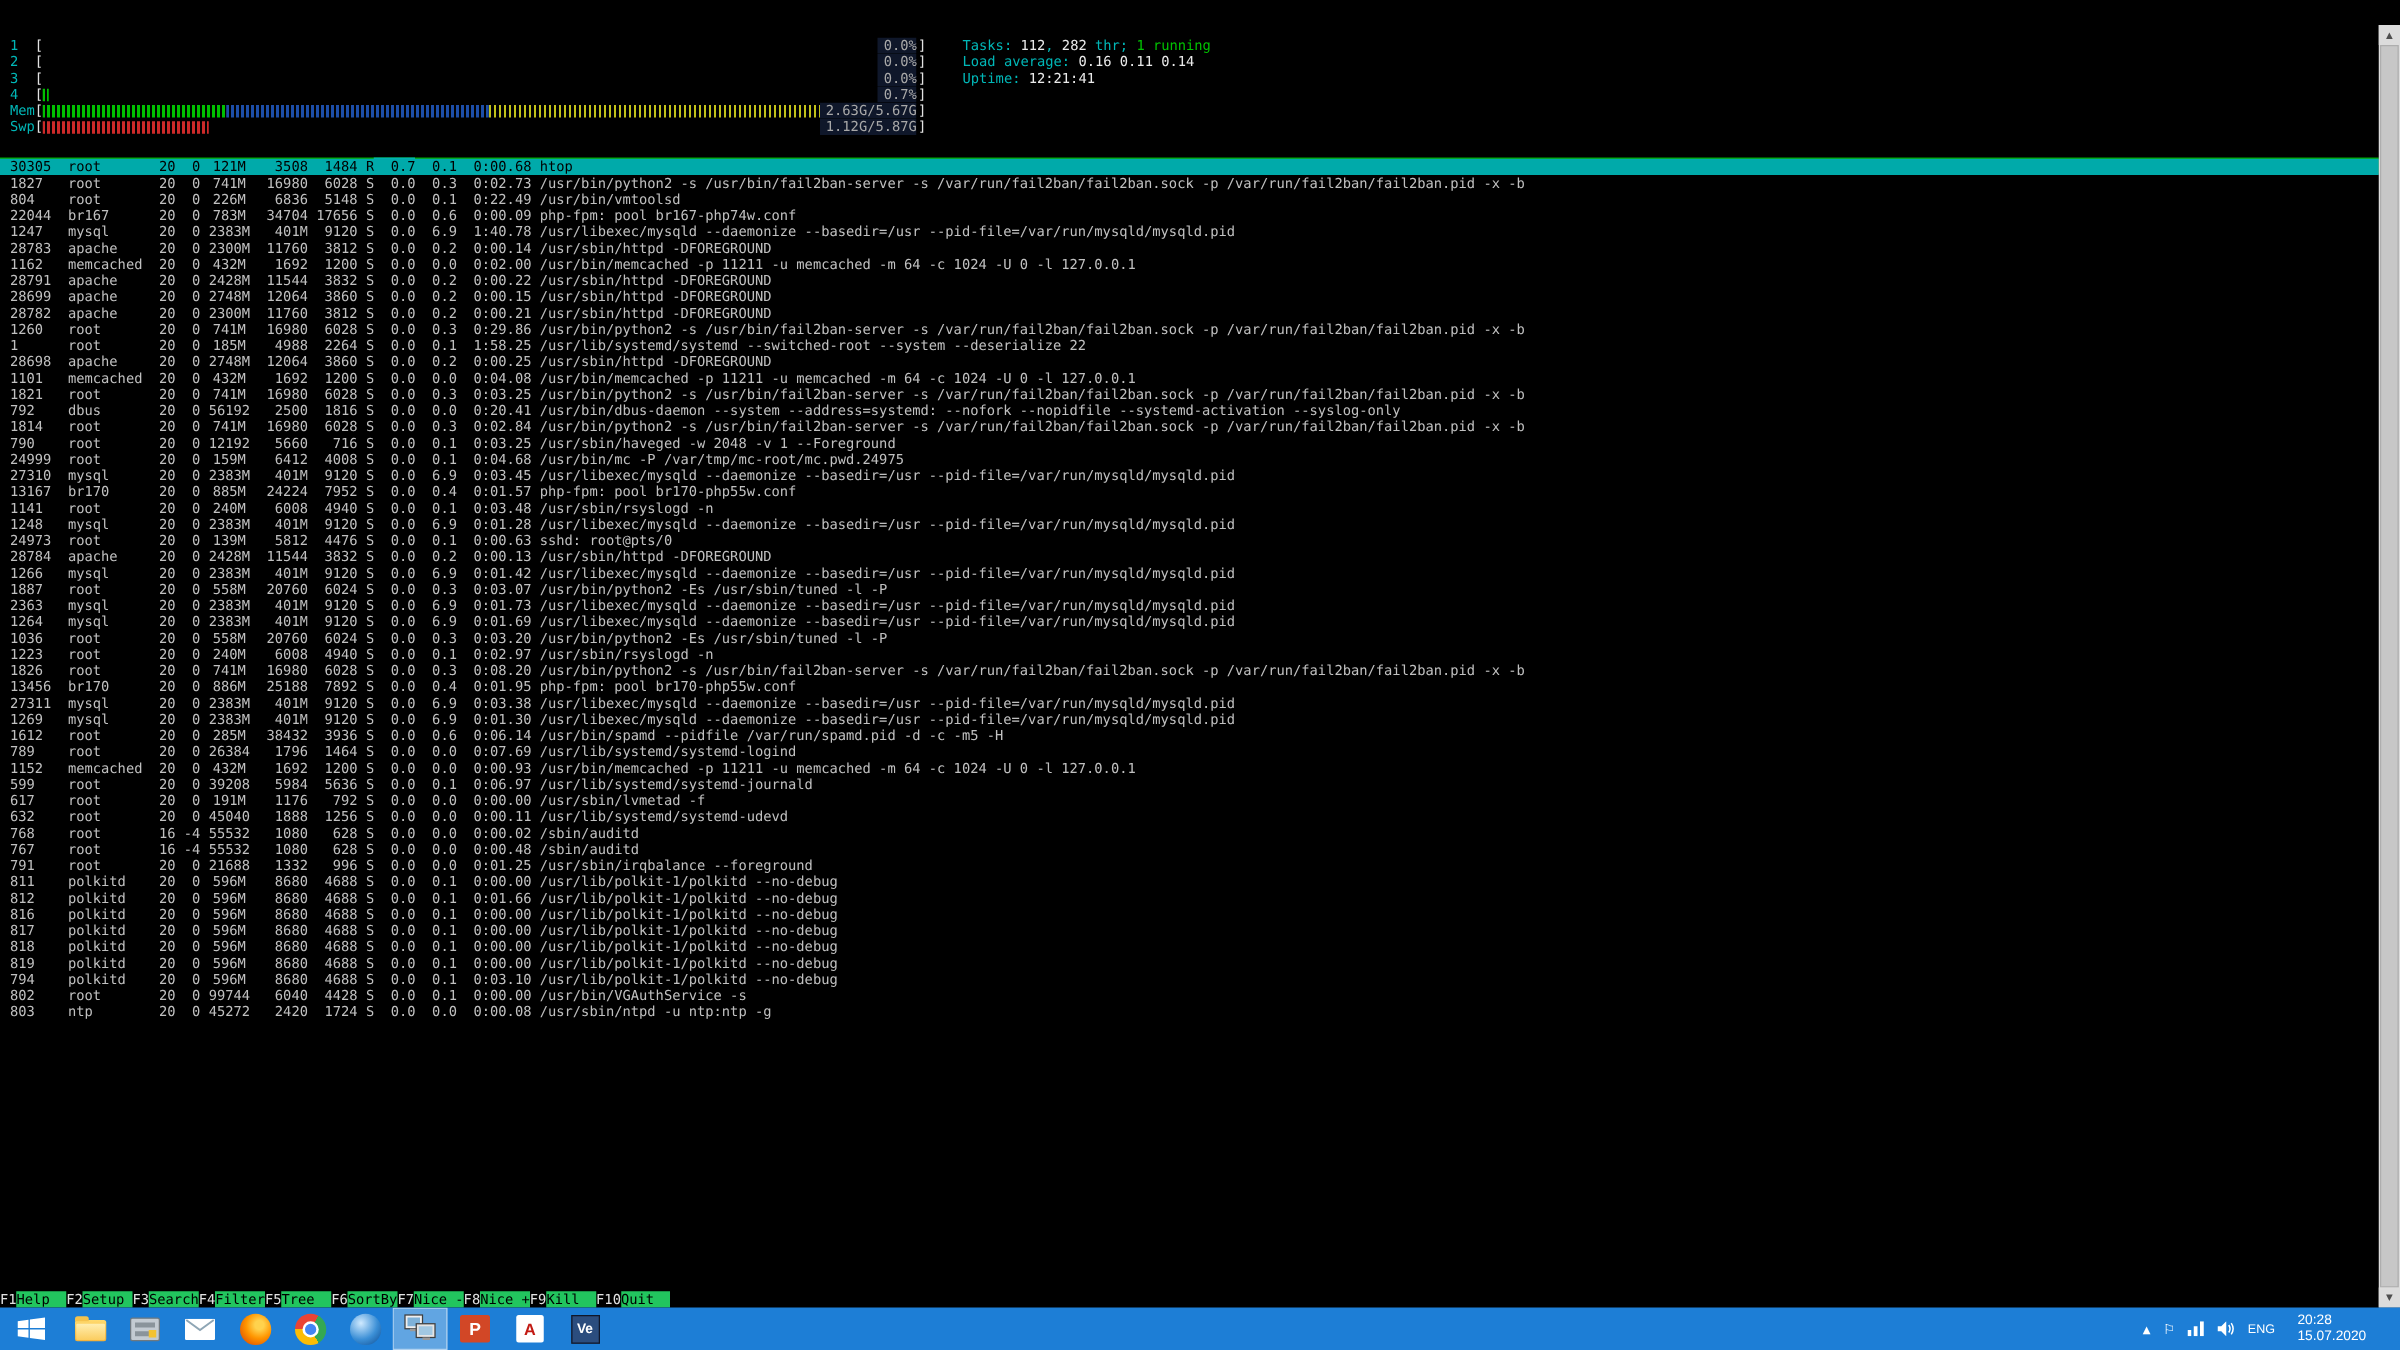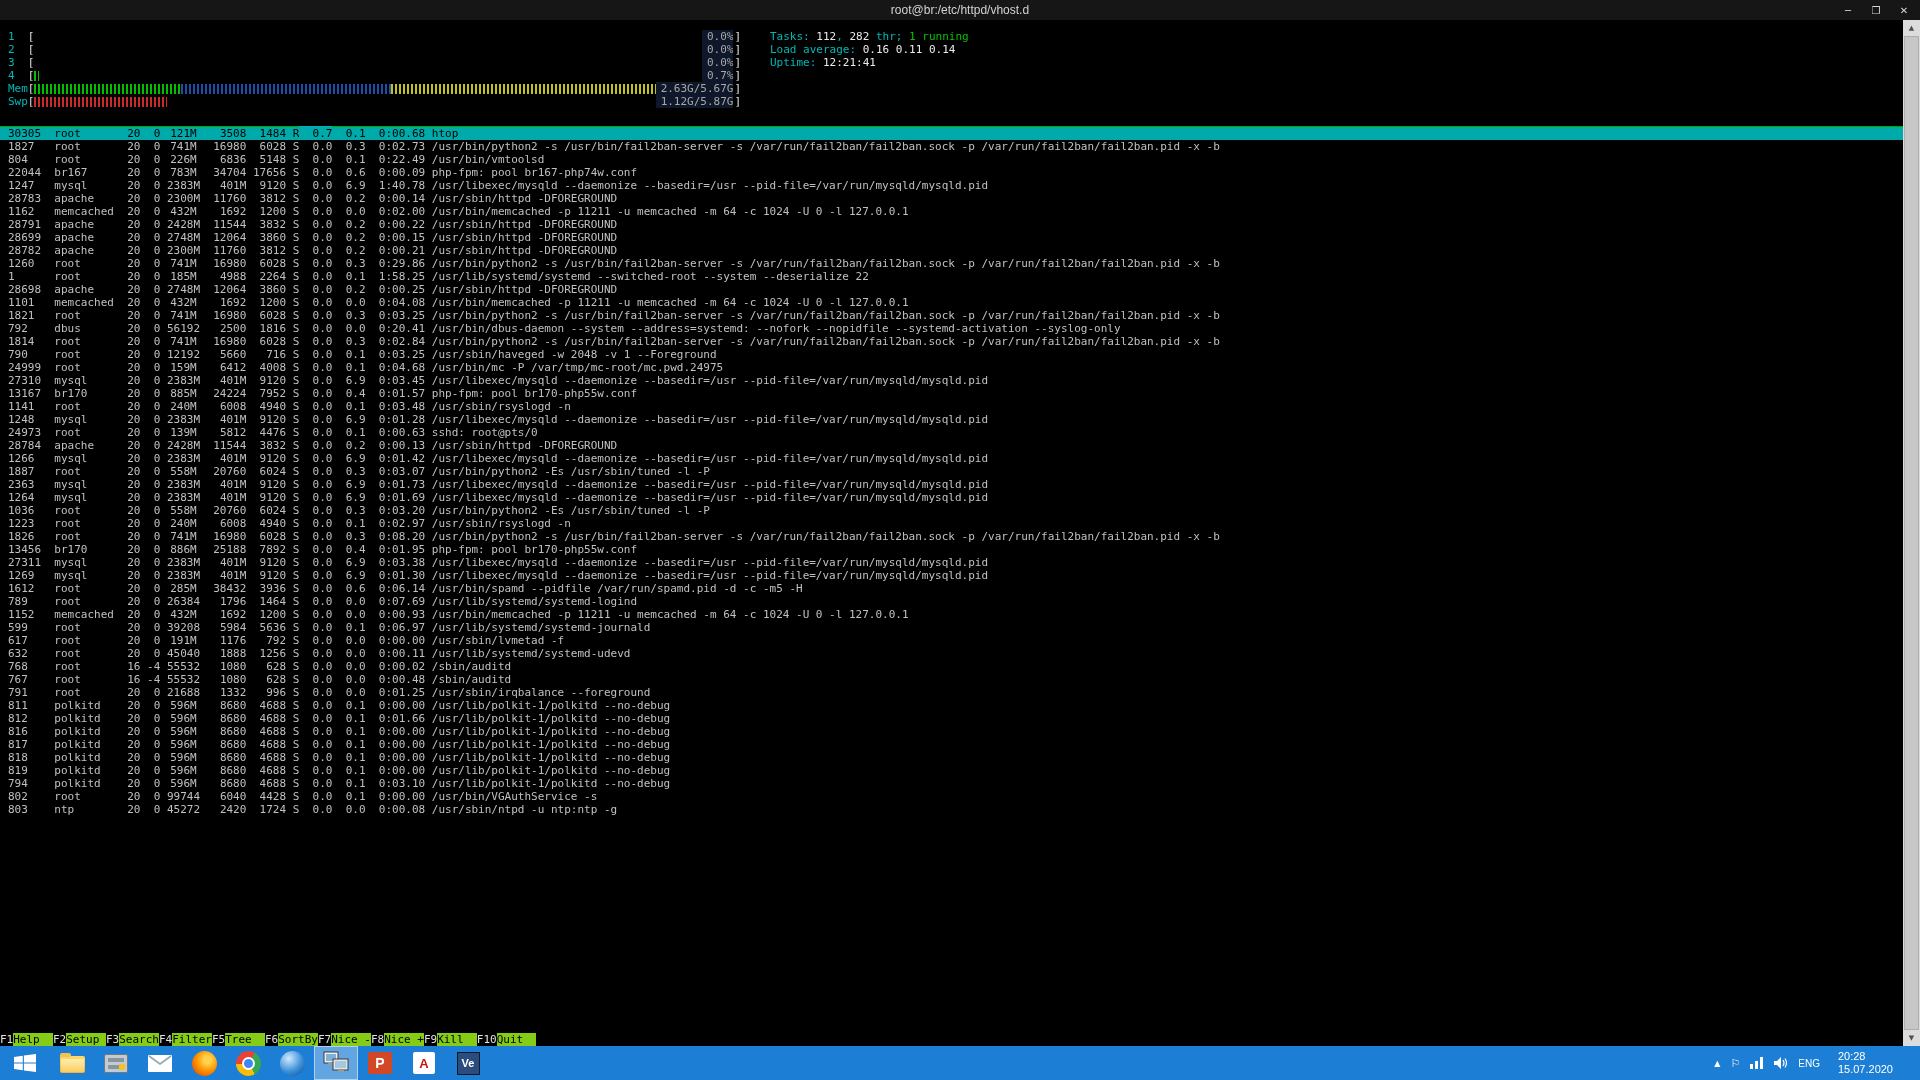--- a/index.html
+++ b/index.html
@@ -56,21 +56,21 @@
   .col-s{width:2ch;text-align:right}
   .col-cpu{width:5ch;text-align:right}
   .col-mem{width:5ch;text-align:right}
   .col-time{width:9ch;text-align:right}
   .col-cmd{flex:1;text-align:left;padding-left:1ch}
 
   
   .fbar{position:absolute;bottom:0;left:0;right:17px;height:13px;display:flex;background:#000}
   .fkey{display:flex}
   .fk{color:#e2e2e2;white-space:pre}
-  .fl{background:#84cc16;color:#000;width:6ch;white-space:pre;overflow:hidden}
+  .fl{background:#22c55e;color:#000;width:6ch;white-space:pre;overflow:hidden}
 
   
   .sb{position:absolute;top:0;right:0;width:17px;height:100%;background:#dcdcdc}
   .sb-arrow{position:absolute;left:0;width:17px;height:16px;display:flex;align-items:center;justify-content:center;color:#4e4e4e;font-size:7px;background:#dcdcdc;font-family:"DejaVu Sans",sans-serif}
   .sb-up{top:0}.sb-down{bottom:0}
   .sb-thumb{position:absolute;left:1px;right:1px;top:16px;bottom:16px;background:#c7c7c7;border:1px solid #aeaeae}
 
   
   .taskbar{position:absolute;bottom:0;left:0;right:0;height:34px;background:#1d7ed6;display:flex;align-items:stretch;font-family:"Liberation Sans",sans-serif}
   .tb-app{width:44px;display:flex;align-items:center;justify-content:center;position:relative}
@@ -103,34 +103,20 @@
   .lang{color:#fff;font-size:10px}
   .clock{color:#fff;font-size:11px;line-height:13px;padding:0 8px}
   .showdesk{width:7px;border-left:1px solid rgba(255,255,255,.5)}
   .tray svg{display:block}
 </style>
 </head>
 <body>
 
 <div class="screen">
 
-  <div class="titlebar">
-    <div class="title">root@br:/etc/httpd/vhost.d</div>
-    <div class="winbtns">
-      <div class="winbtn">
-          <span>─</span>
-        </div>
-      <div class="winbtn">
-          <span>❐</span>
-        </div>
-      <div class="winbtn">
-          <span>✕</span>
-        </div>
-    </div>
-  </div>
 
   <div class="terminal">
 
     <div class="summary">
       <div>
           <div class="mrow"><span class="mlabel c-cyan">1</span><span class="brk">[</span><span class="mbar"><span class="mval">0.0%</span></span><span class="brk">]</span></div>
           <div class="mrow"><span class="mlabel c-cyan">2</span><span class="brk">[</span><span class="mbar"><span class="mval">0.0%</span></span><span class="brk">]</span></div>
           <div class="mrow"><span class="mlabel c-cyan">3</span><span class="brk">[</span><span class="mbar"><span class="mval">0.0%</span></span><span class="brk">]</span></div>
           <div class="mrow"><span class="mlabel c-cyan">4</span><span class="brk">[</span><span class="mbar"><span class="tickfill tick-green" style="width: 5px;"></span><span class="mval">0.7%</span></span><span class="brk">]</span></div>
         </div>

